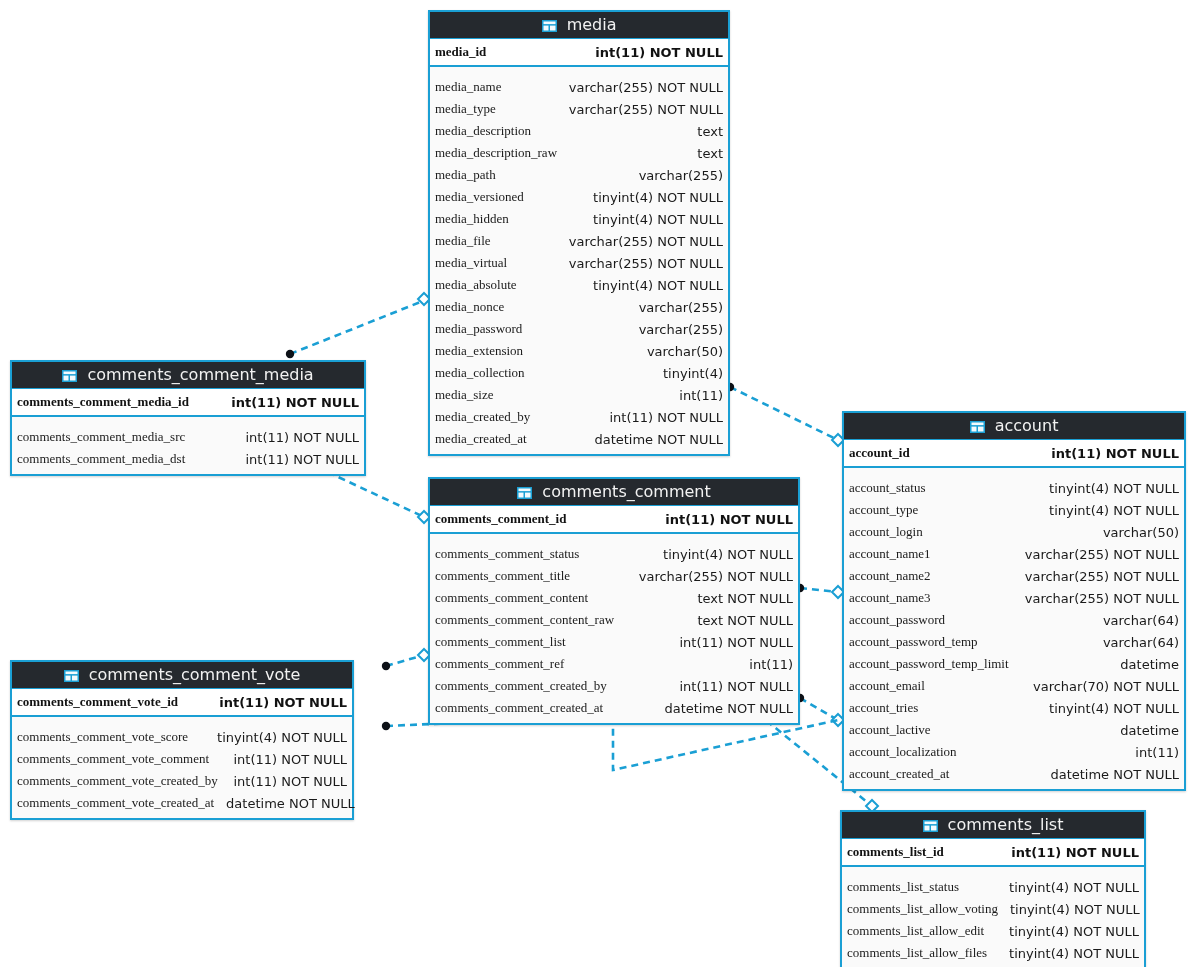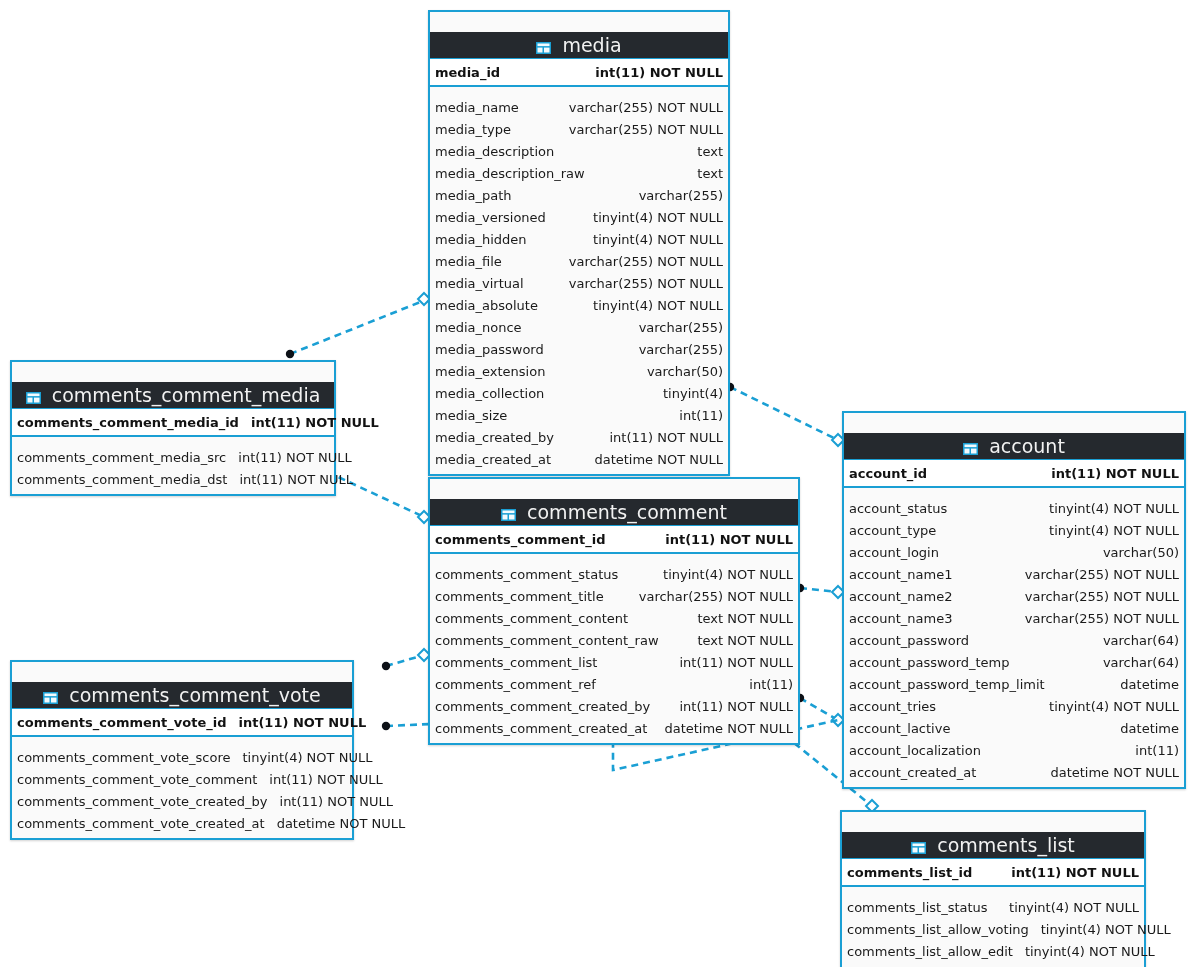--- a/index.html
+++ b/index.html
@@ -33,25 +33,24 @@
     border: 2px solid #1a9fd4;
     background: #fafafa;
     box-shadow: 0 1px 2px rgba(0,0,0,0.18);
   }
   .entity-header {
     background: #25292e;
     color: #f2f2f2;
     height: 26px;
     line-height: 26px;
     text-align: center;
-    font-size: 19px;
+    font-size: 16px;
     white-space: nowrap;
     overflow: hidden;
     position: relative;
-    margin-top: 20px;
   }
   .tbl-icon {
     display: inline-block;
     vertical-align: -2px;
     width: 15px;
     height: 12px;
     margin-right: 5px;
     position: relative;
   }
   .tbl-icon svg { display:block; }
@@ -77,21 +76,21 @@
   .col-row {
     display: flex;
     justify-content: space-between;
     align-items: center;
     height: 22px;
     padding: 0 5px;
     font-size: 13px;
     color: #1a1a1a;
     white-space: nowrap;
   }
-  .fname { text-align: center; }
+  .fname { text-align: center; font-family: Liberation Serif, serif; }
   .ftype { text-align: right; padding-left: 12px; }
 </style>
 </head>
 <body>
 
 <div id="canvas">
 
   <svg id="edges" width="1196" height="967" viewBox="0 0 1196 967">
       <g>
         <polyline points="290,354 428,299" fill="none" stroke="#1a9fd4" stroke-width="2.6" stroke-dasharray="7,5" stroke-linecap="butt"></polyline>
@@ -216,21 +215,21 @@
           <div class="col-row">
     <span class="fname">media_created_by</span>
     <span class="ftype">int(11) NOT NULL</span>
   </div>
           <div class="col-row">
     <span class="fname">media_created_at</span>
     <span class="ftype">datetime NOT NULL</span>
   </div>
         </div>
   </div>
-      <div class="entity" style="left: 10px; top: 360px; width: 326px;">
+      <div class="entity" style="left: 10px; top: 360px; width: 356px;">
     <div class="entity-header">
       <span class="tbl-icon">
         <svg width="15" height="12" viewBox="0 0 15 12">
           <rect x="0.5" y="0.5" width="14" height="11" fill="#1a9fd4" stroke="#1a9fd4"></rect>
           <rect x="1.5" y="1.5" width="12" height="2.6" fill="#ffffff" opacity="0.95"></rect>
           <rect x="1.5" y="5.6" width="5" height="4.9" fill="#ffffff" opacity="0.95"></rect>
           <rect x="8.0" y="5.6" width="5.5" height="4.9" fill="#ffffff" opacity="0.95"></rect>
         </svg>
       </span>
       <span class="entity-title">comments_comment_media</span>
@@ -346,20 +345,24 @@
     <span class="fname">account_password</span>
     <span class="ftype">varchar(64)</span>
   </div>
           <div class="col-row">
     <span class="fname">account_password_temp</span>
     <span class="ftype">varchar(64)</span>
   </div>
           <div class="col-row">
     <span class="fname">account_password_temp_limit</span>
     <span class="ftype">datetime</span>
+  </div>
+          <div class="col-row">
+    <span class="fname">account_email</span>
+    <span class="ftype">varchar(70) NOT NULL</span>
   </div>
           <div class="col-row">
     <span class="fname">account_tries</span>
     <span class="ftype">tinyint(4) NOT NULL</span>
   </div>
           <div class="col-row">
     <span class="fname">account_lactive</span>
     <span class="ftype">datetime</span>
   </div>
           <div class="col-row">

